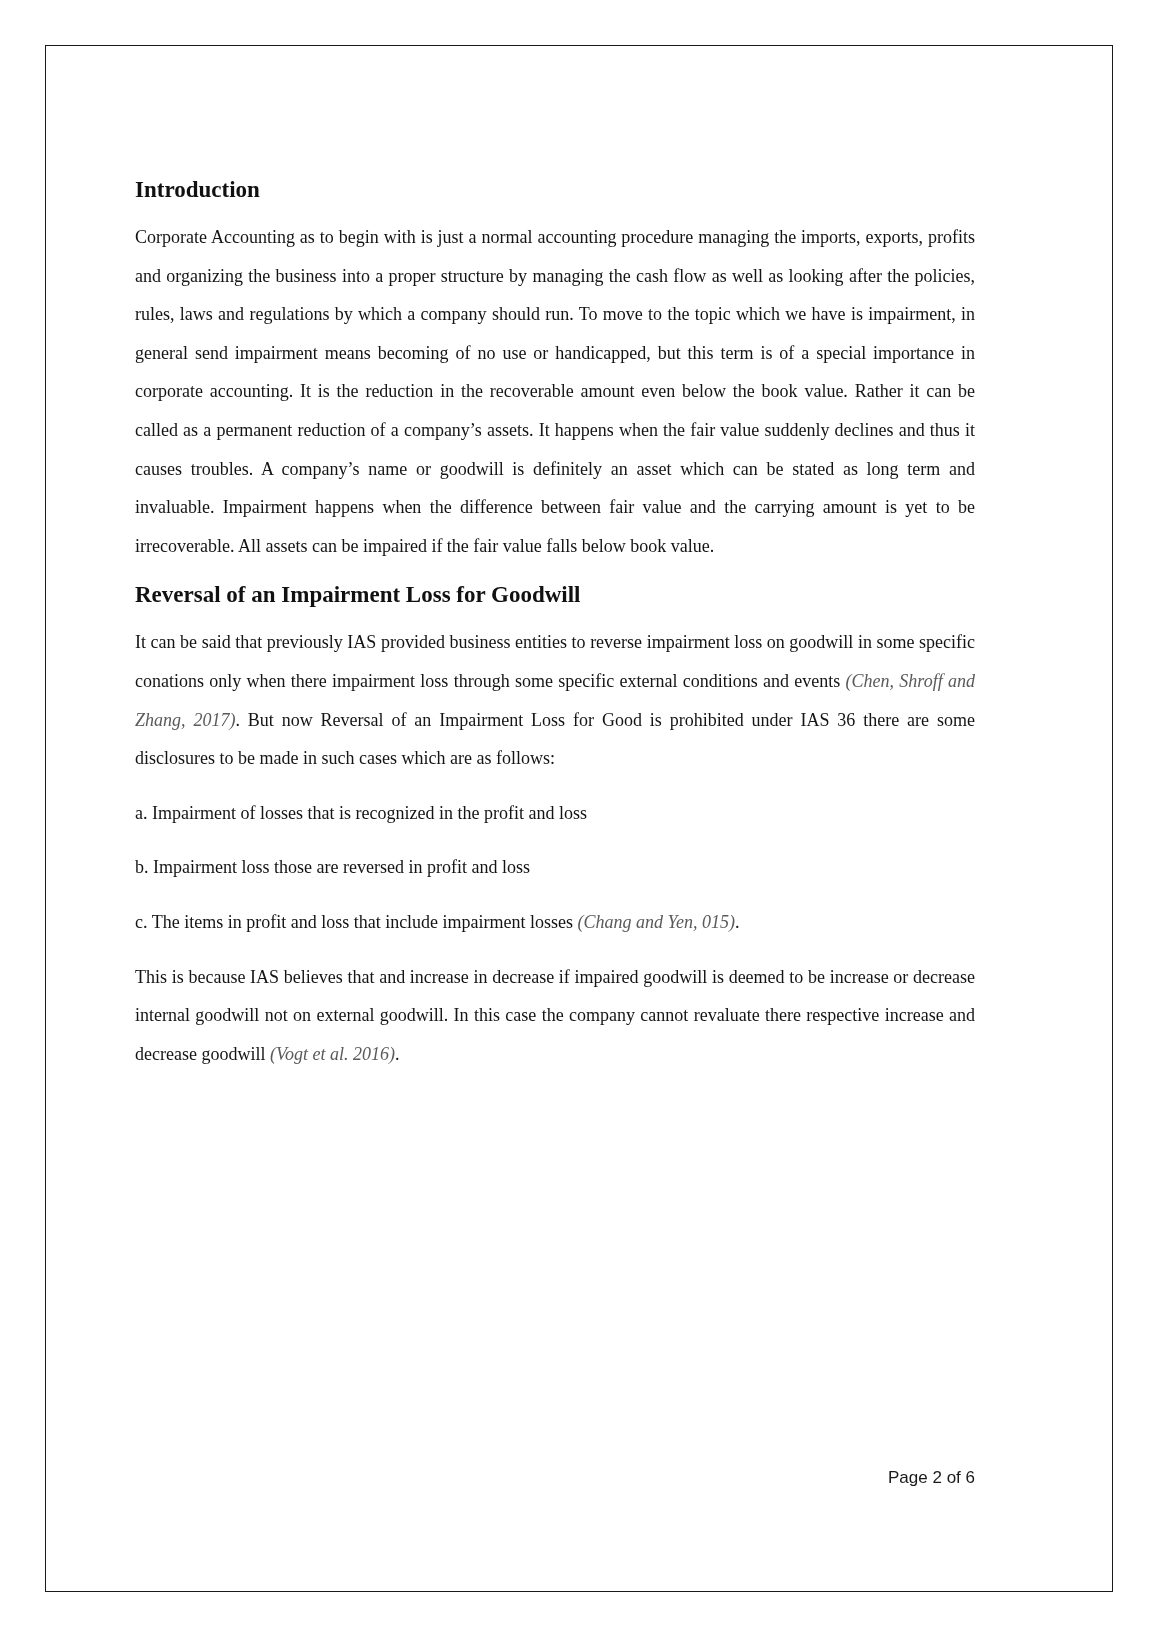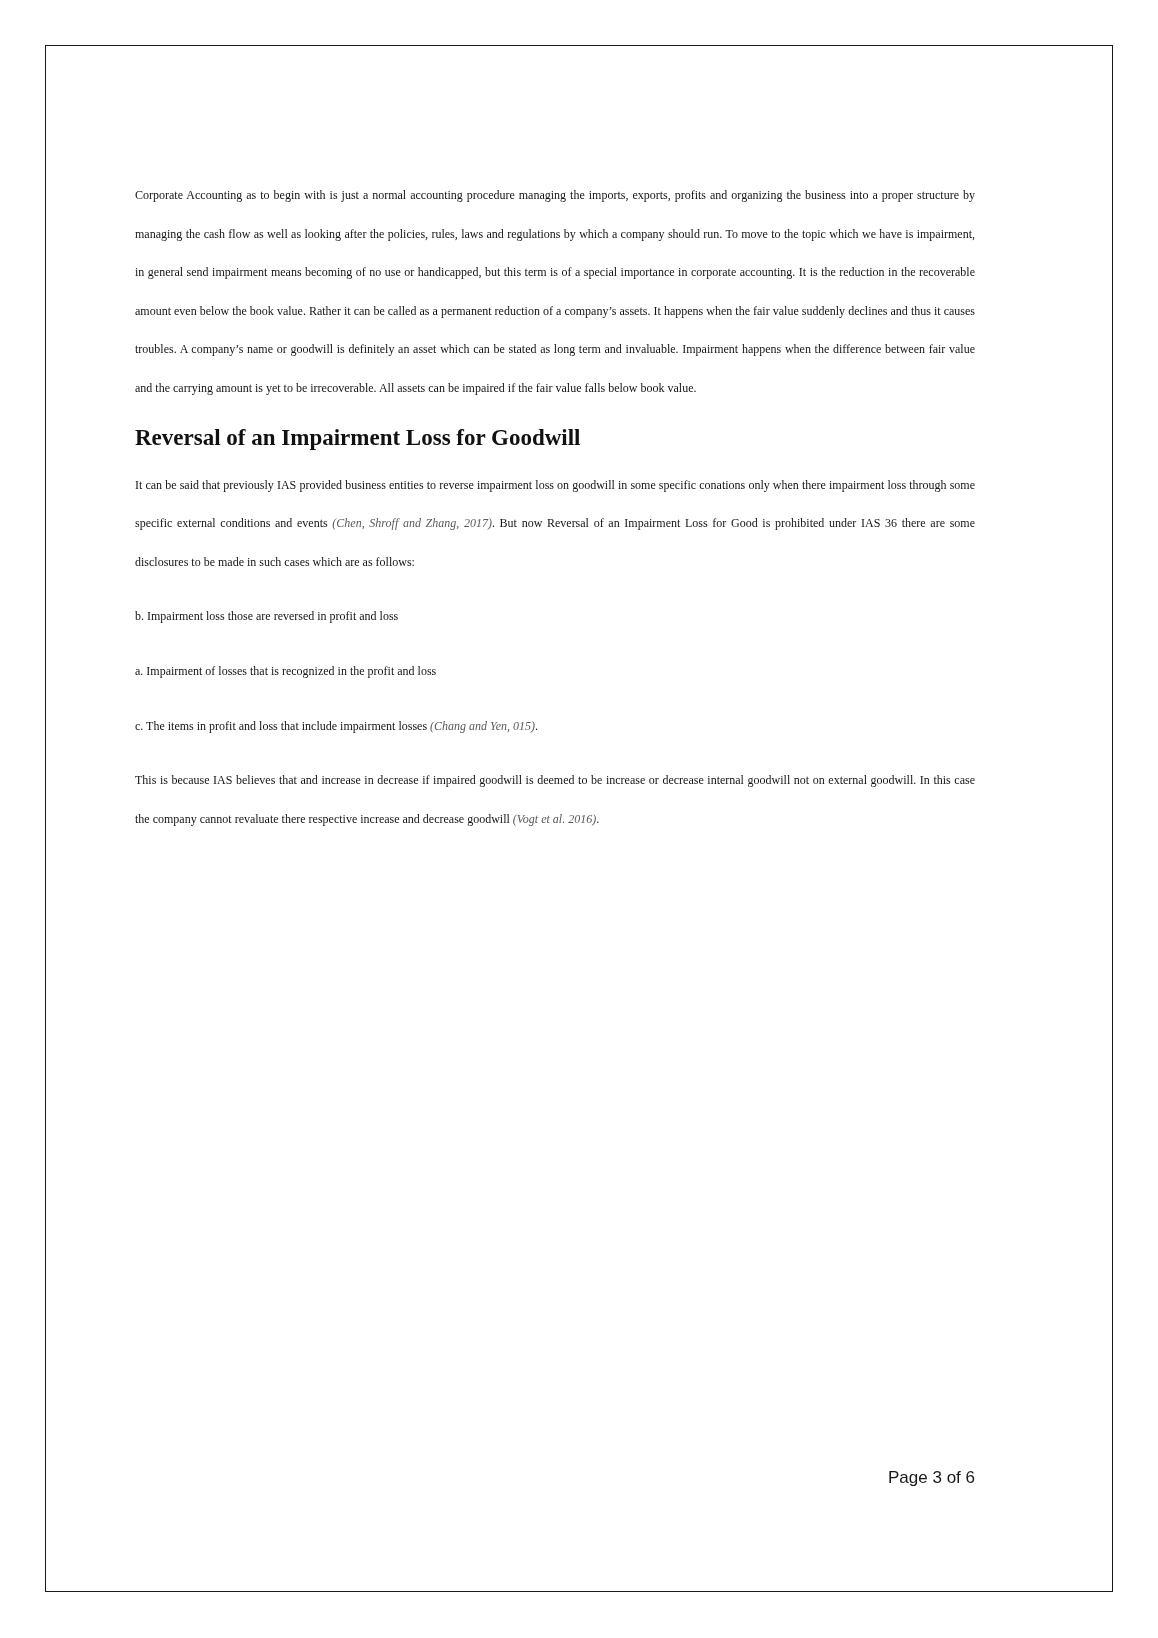--- a/index.html
+++ b/index.html
@@ -29,21 +29,21 @@
   .heading {
     font-size: 23px;
     line-height: 28px;
     font-weight: bold;
     color: #111111;
     margin: 0 0 14px 0;
   }
   .heading-2 {
   }
   .para {
-    font-size: 12px;
+    font-size: 18px;
     line-height: 38.6px;
     text-align: justify;
     margin: 0 0 16px 0;
     color: #141414;
   }
   .cite {
     color: var(--citation_color, #5a5a5a);
     font-style: italic;
   }
   .italic {
@@ -59,33 +59,34 @@
   }
 </style>
 </head>
 <body>
 
 <div class="page">
   <div class="page-border"></div>
 
   <div class="content">
 
+    <h1 class="heading">Introduction</h1>
 
     <p class="para"><span>Corporate Accounting as to begin with is just a normal accounting procedure managing the imports, exports, profits and organizing the business into a proper structure by managing the cash flow as well as looking after the policies, rules, laws and regulations by which a company should run. To move to the topic which we have is impairment, in general send impairment means becoming of no use or handicapped, but this term is of a special importance in corporate accounting. It is the reduction in the recoverable amount even below the book value. Rather it can be called as a permanent reduction of a company’s assets. It happens when the fair value suddenly declines and thus it causes troubles. A company’s name or goodwill is definitely an asset which can be stated as long term and invaluable. Impairment happens when the difference between fair value and the carrying amount is yet to be irrecoverable. All assets can be impaired if the fair value falls below book value.</span></p>
 
     <h1 class="heading heading-2">Reversal of an Impairment Loss for Goodwill</h1>
 
     <p class="para"><span>It can be said that previously IAS provided business entities to reverse impairment loss on goodwill in some specific conations only when there impairment loss through some specific external conditions and events </span><span class="cite">(Chen, Shroff and Zhang, 2017)</span><span>. But now Reversal of an Impairment Loss for Good is prohibited under IAS 36 there are some disclosures to be made in such cases which are as follows:</span></p>
 
 
+    <p class="para"><span>a. Impairment of losses that is recognized in the profit and loss</span></p>
+
     <p class="para"><span>b. Impairment loss those are reversed in profit and loss</span></p>
-
-    <p class="para"><span>a. Impairment of losses that is recognized in the profit and loss</span></p>
 
     <p class="para"><span>c. The items in profit and loss that include impairment losses </span><span class="cite">(Chang and Yen, 015)</span><span>.</span></p>
 
 
     <p class="para"><span>This is because IAS believes that and increase in decrease  if impaired goodwill is deemed to be increase or decrease internal goodwill not on external goodwill. In this case the company cannot revaluate there respective increase and decrease goodwill </span><span class="cite">(Vogt </span><span class="cite italic">et al.</span><span class="cite"> 2016)</span><span>.</span></p>
 
   </div>
 
-  <div class="footer">Page 3 of 6</div>
+  <div class="footer">Page 2 of 6</div>
 </div>
 
 </body></html>

